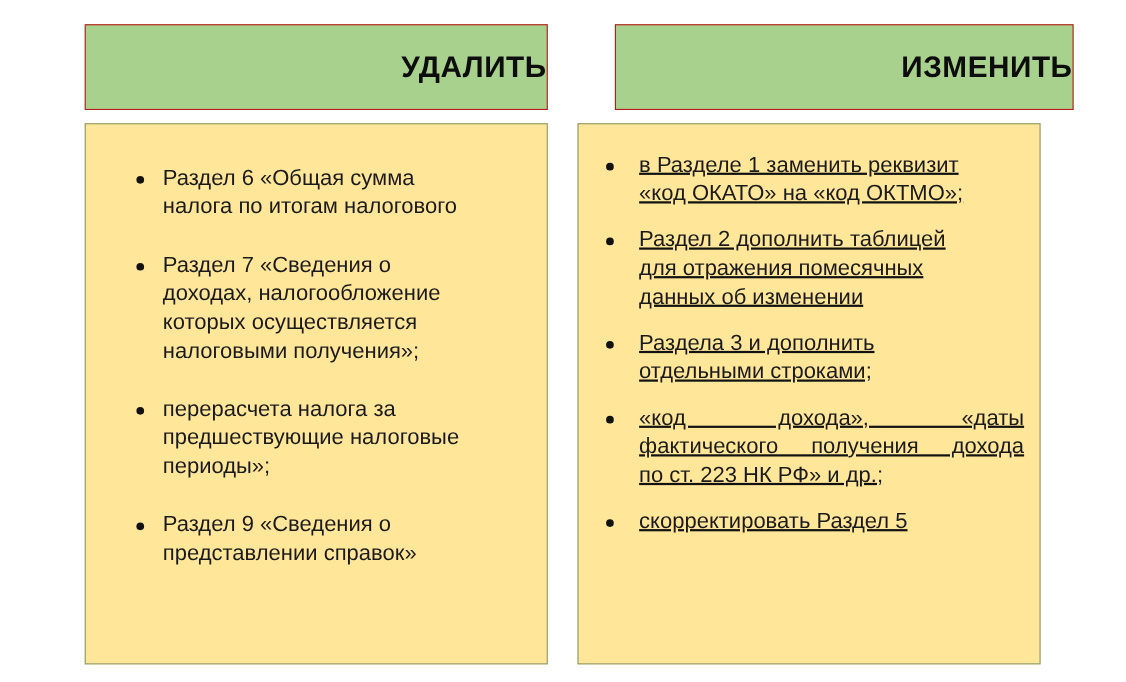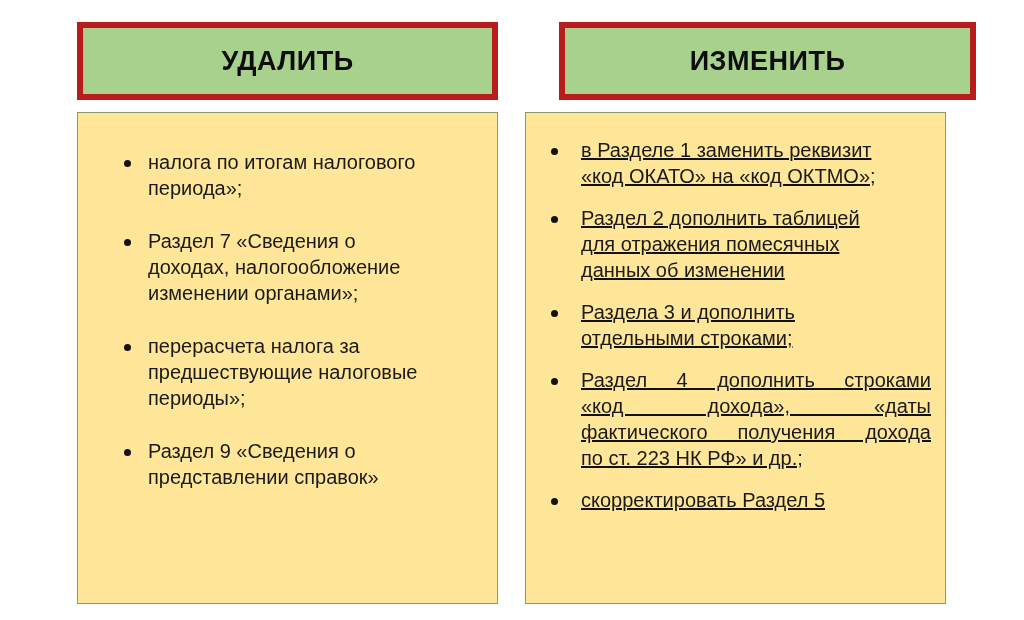--- a/index.html
+++ b/index.html
@@ -18,25 +18,25 @@
     .col {
       position: absolute;
       top: 22px;
     }
     .col-left { left: 77px; width: 421px; }
     .col-right { left: 525px; width: 417px; padding-left: 34px; }
 
     .header {
       height: 78px;
       background: #a9d18e;
-      border: 6px solid #b91c1c;
+      border: 1px solid #b91c1c;
       box-sizing: border-box;
       display: flex;
       align-items: center;
-      justify-content: center;
+      justify-content: flex-end;
     }
     .header-title {
       font-family: "Liberation Sans", sans-serif;
       font-weight: bold;
       font-size: 27px;
       letter-spacing: 0.5px;
       color: #0d0d0d;
     }
     .content {
       position: absolute;
@@ -96,28 +96,29 @@
 <body>
 
 <div class="col col-left">
   <div class="header">
     <span class="header-title">УДАЛИТЬ</span>
   </div>
   <div class="content">
     <ul class="bullets">
       <li>
         <span class="bullet-dot"></span>
+        <span class="line">Раздел 6 «Общая сумма</span>
         <span class="line">налога по итогам налогового</span>
-        <span class="line">периода»;</span>
       </li>
       <li>
         <span class="bullet-dot"></span>
         <span class="line">Раздел 7 «Сведения о</span>
         <span class="line">доходах, налогообложение</span>
-        <span class="line">изменении органами»;</span>
+        <span class="line">которых осуществляется</span>
+        <span class="line">налоговыми получения»;</span>
       </li>
       <li>
         <span class="bullet-dot"></span>
         <span class="line">перерасчета налога за</span>
         <span class="line">предшествующие налоговые</span>
         <span class="line">периоды»;</span>
       </li>
       <li>
         <span class="bullet-dot"></span>
         <span class="line">Раздел 9 «Сведения о</span>
@@ -144,21 +145,20 @@
         <span class="line">для отражения помесячных</span>
         <span class="line">данных об изменении</span>
       </li>
       <li>
         <span class="bullet-dot"></span>
         <span class="line">Раздела 3 и дополнить</span>
         <span class="line">отдельными строками;</span>
       </li>
       <li>
         <span class="bullet-dot"></span>
-        <span class="line-justify">Раздел 4 дополнить строками</span>
         <span class="line-justify">«код дохода», «даты</span>
         <span class="line-justify">фактического получения дохода</span>
         <span class="line">по ст. 223 НК РФ» и др.;</span>
       </li>
       <li>
         <span class="bullet-dot"></span>
         <span class="line">скорректировать Раздел 5</span>
       </li>
     </ul>
   </div>

